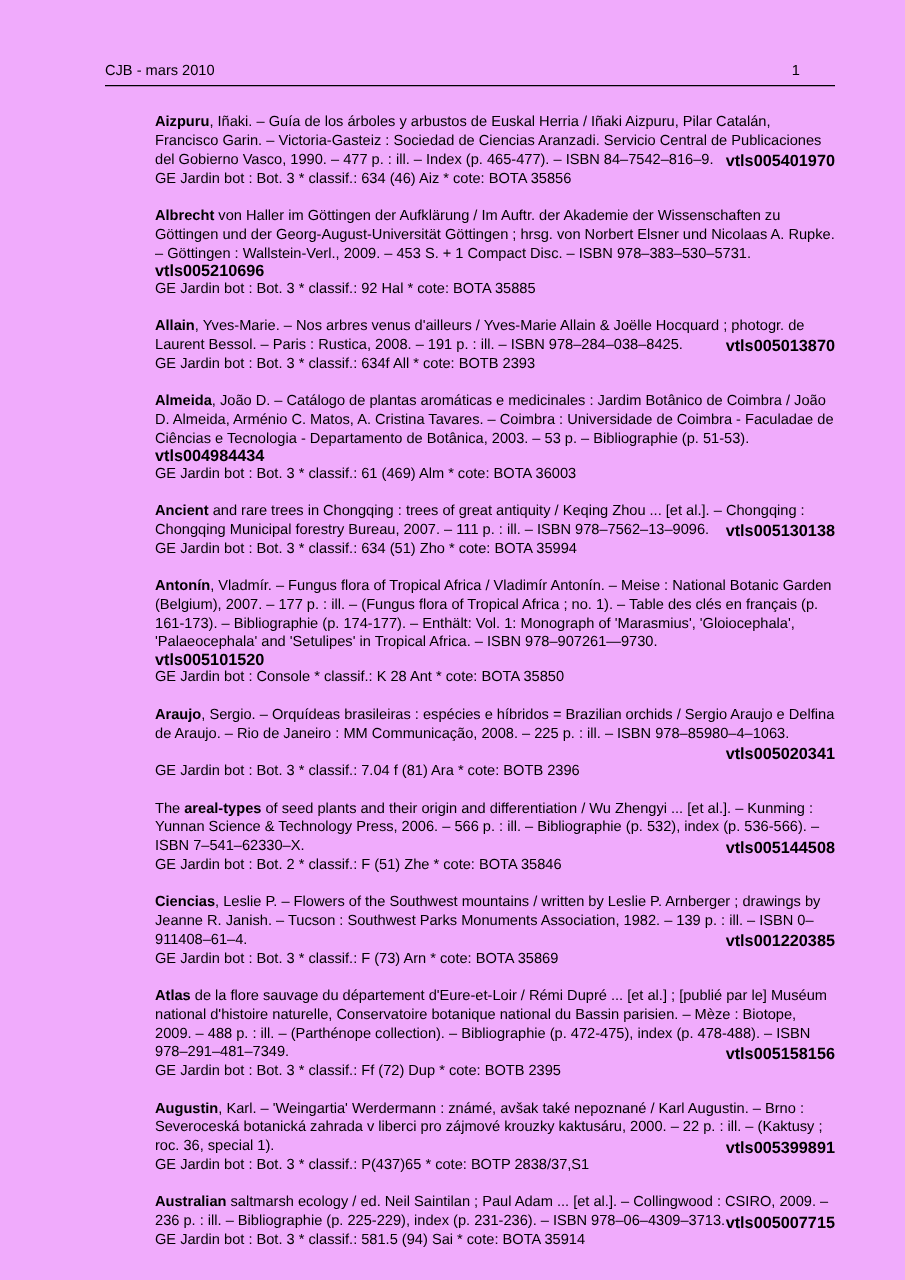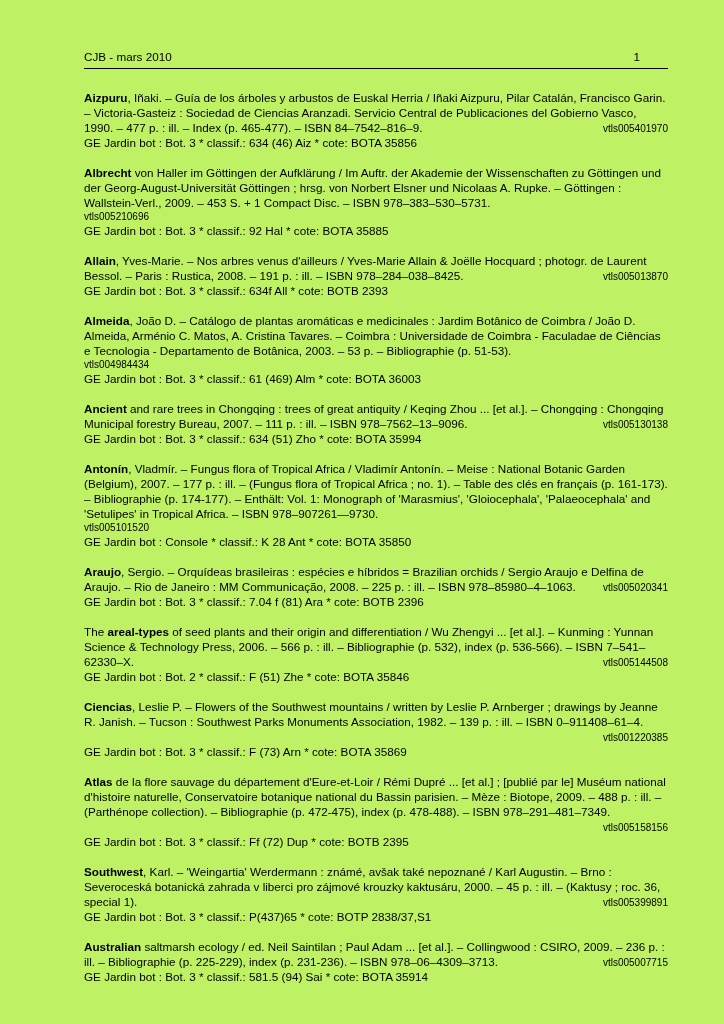--- a/index.html
+++ b/index.html
@@ -1,46 +1,46 @@
 <!DOCTYPE html>
 <html><head>
 <meta charset="utf-8">
 <style>
   html, body { margin: 0; padding: 0; background: #e8e8e8; }
   .page {
     position: relative;
     width: 724px;
     height: 1024px;
     margin: 0 auto;
-    background: #bef264;
+    background: #f0abfc;
     box-sizing: border-box;
     padding: 49px 56px 0 84px;
     font-family: "Liberation Sans", "DejaVu Sans", sans-serif;
     font-size: 11.7px;
     line-height: 15px;
     color: #000000;
     overflow: hidden;
   }
   .page-header {
     display: flex;
     justify-content: space-between;
     align-items: baseline;
     border-bottom: 1.5px solid #000;
     padding-bottom: 4px;
     margin-bottom: 21px;
   }
   .page-number { padding-right: 28px; }
   p { margin: 0; }
-  .entry { margin-bottom: 15px; }
+  .entry { margin-bottom: 15px; margin-left: 40px; }
   .citation::after { content: ""; display: block; clear: both; }
   .lead { font-weight: bold; }
   .vtls {
     float: right;
-    font-weight: normal;
-    font-size: 10px;
+    font-weight: bold;
+    font-size: 13px;
     line-height: 12px;
     margin-top: 3px;
     white-space: nowrap;
   }
   .vtls-own-line {
     float: none;
     display: block;
     text-align: left;
     margin-top: 0;
     line-height: 13px;
@@ -101,21 +101,21 @@
     <p class="citation"><b class="lead">Ciencias</b><span>, Leslie P. – Flowers of the Southwest mountains / written by Leslie P. Arnberger ; drawings by Jeanne R. Janish. – Tucson : Southwest Parks Monuments Association, 1982. – 139 p. : ill. – ISBN 0–911408–61–4.</span><span class="vtls">vtls001220385</span></p>
     <p class="holding">GE Jardin bot : Bot. 3 * classif.: F (73) Arn * cote: BOTA 35869</p>
   </div>
 
   <div class="entry">
     <p class="citation"><b class="lead">Atlas</b><span> de la flore sauvage du département d'Eure-et-Loir / Rémi Dupré ... [et al.] ; [publié par le] Muséum national d'histoire naturelle, Conservatoire botanique national du Bassin parisien. – Mèze : Biotope, 2009. – 488 p. : ill. – (Parthénope collection). – Bibliographie (p. 472-475), index (p. 478-488). – ISBN 978–291–481–7349.</span><span class="vtls">vtls005158156</span></p>
     <p class="holding">GE Jardin bot : Bot. 3 * classif.: Ff (72) Dup * cote: BOTB 2395</p>
   </div>
 
   <div class="entry">
-    <p class="citation"><b class="lead">Southwest</b><span>, Karl. – 'Weingartia' Werdermann : známé, avšak také nepoznané / Karl Augustin. – Brno : Severoceská botanická zahrada v liberci pro zájmové krouzky kaktusáru, 2000. – 45 p. : ill. – (Kaktusy ; roc. 36, special 1).</span><span class="vtls">vtls005399891</span></p>
+    <p class="citation"><b class="lead">Augustin</b><span>, Karl. – 'Weingartia' Werdermann : známé, avšak také nepoznané / Karl Augustin. – Brno : Severoceská botanická zahrada v liberci pro zájmové krouzky kaktusáru, 2000. – 22 p. : ill. – (Kaktusy ; roc. 36, special 1).</span><span class="vtls">vtls005399891</span></p>
     <p class="holding">GE Jardin bot : Bot. 3 * classif.: P(437)65 * cote: BOTP 2838/37,S1</p>
   </div>
 
   <div class="entry">
     <p class="citation"><b class="lead">Australian</b><span> saltmarsh ecology / ed. Neil Saintilan ; Paul Adam ... [et al.]. – Collingwood : CSIRO, 2009. – 236 p. : ill. – Bibliographie (p. 225-229), index (p. 231-236). – ISBN 978–06–4309–3713.</span><span class="vtls">vtls005007715</span></p>
     <p class="holding">GE Jardin bot : Bot. 3 * classif.: 581.5 (94) Sai * cote: BOTA 35914</p>
   </div>
 
 </div>
 

